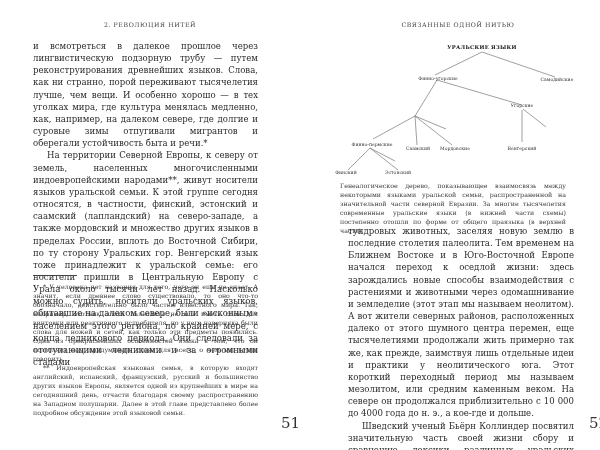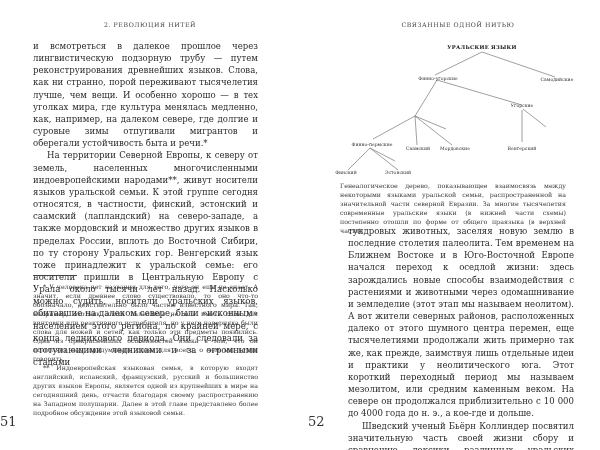--- a/index.html
+++ b/index.html
@@ -12,21 +12,21 @@
                   font-size:6.2px; letter-spacing:0.6px; color:#444; }
   .body-text { position:absolute; font-size:8.55px; line-height:12.15px;
                text-align:justify; color:#2b2b2b; }
   .body-text p { margin:0; }
   .body-text p.indent { text-indent:14px; }
   .left .body-text { left:33px; width:225px; top:40px; }
   .rule { position:absolute; left:33px; top:275px; width:44px; height:0; border-top:1px solid #444; }
   .footnotes { position:absolute; left:33px; width:225px; top:282px;
                font-size:6.3px; line-height:9px; text-align:justify; color:#3a3a3a; }
   .footnotes p { margin:0; text-indent:10px; }
-  .folio { position:absolute; top:414px; width:100%; text-align:left; font-size:13px; color:#333; }
+  .folio { position:absolute; top:414px; width:100%; text-align:right; font-size:15px; color:#333; }
   .diagram { position:absolute; left:300px; top:0; width:300px; height:200px; }
   .diagram svg { position:absolute; left:0; top:0; }
   .node { position:absolute; font-size:4.6px; color:#333; white-space:nowrap; transform:translateX(-50%); }
   .node.root { font-size:5.2px; font-weight:bold; letter-spacing:0.3px; color:#111; }
   .caption { position:absolute; left:340px; width:226px; top:181px;
              font-size:6.3px; line-height:9px; text-align:justify; color:#3a3a3a; }
   .right .body-text { left:40px; width:226px; top:225px; }
 </style>
 </head>
 <body>

